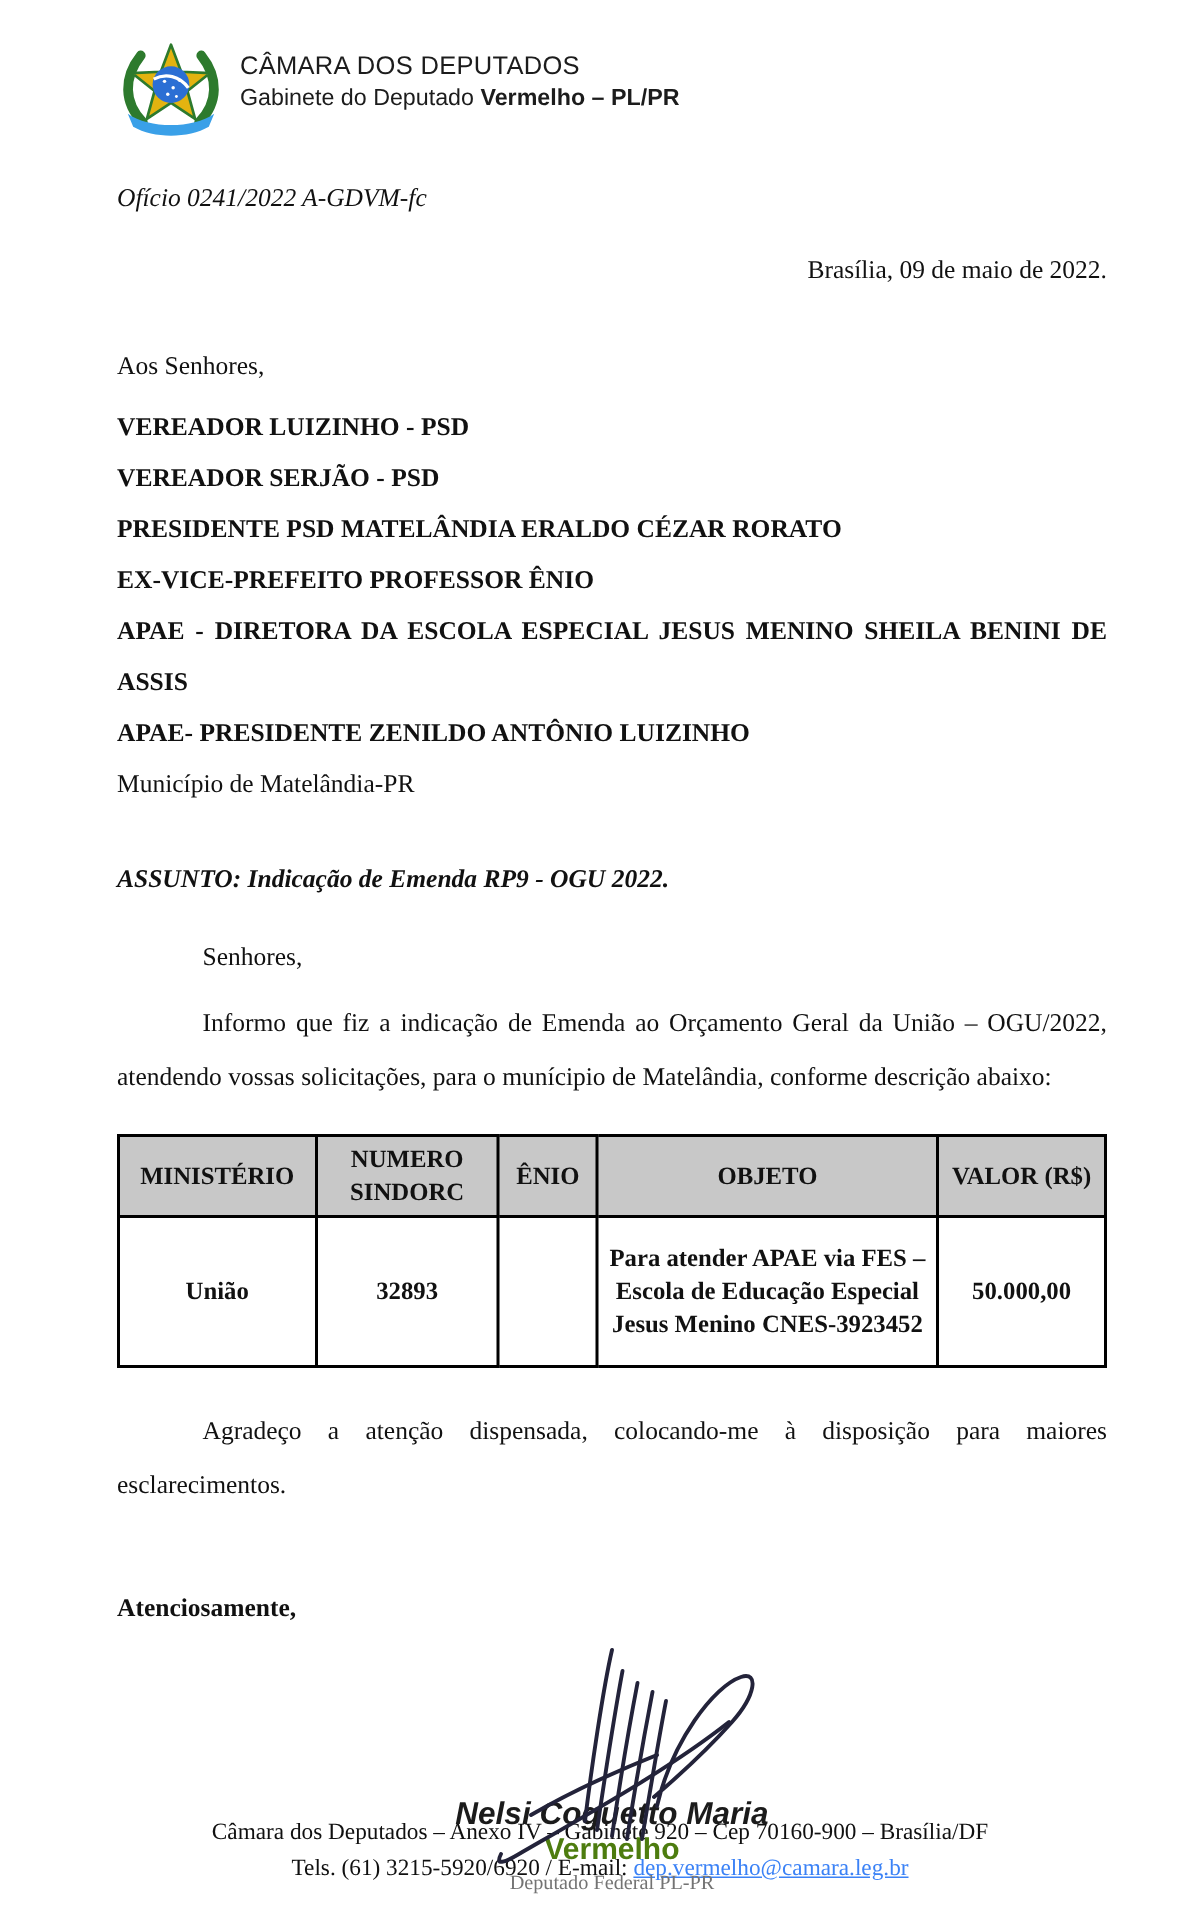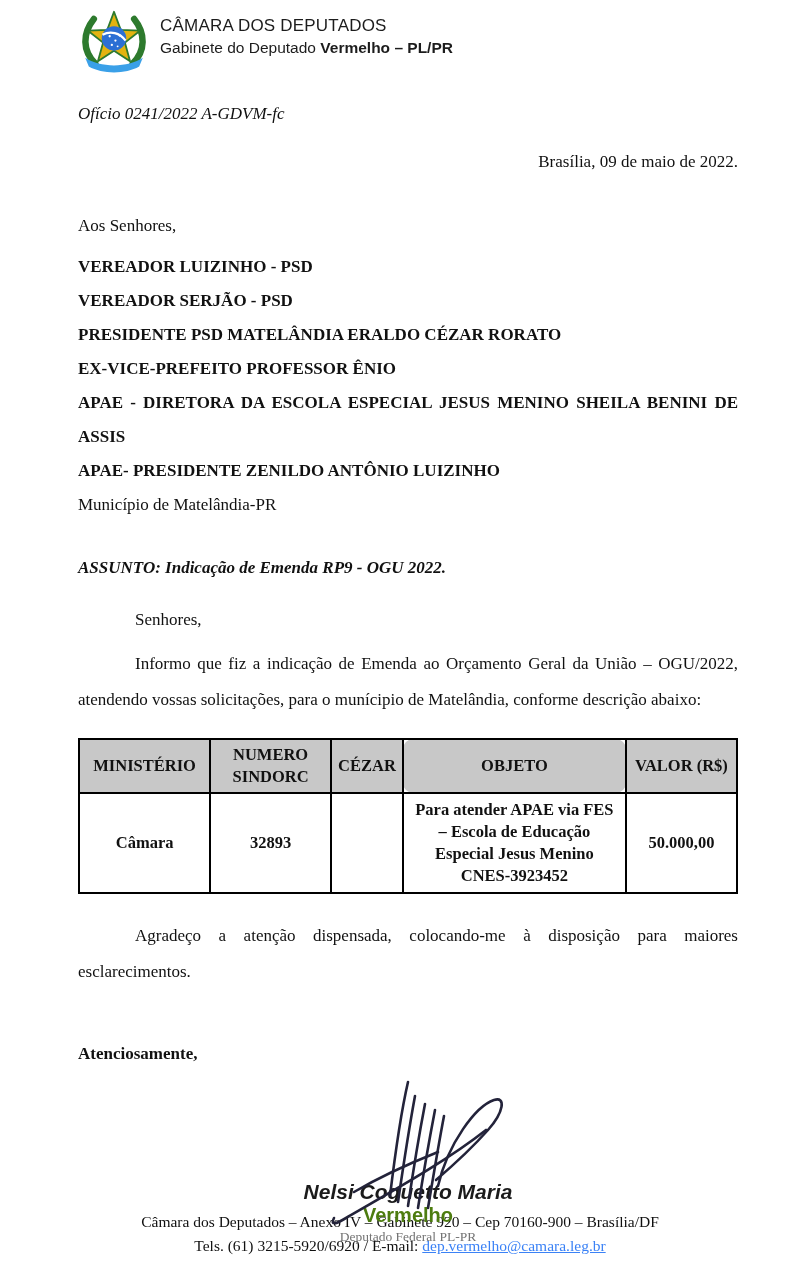--- a/index.html
+++ b/index.html
@@ -2,21 +2,21 @@
 <html><head>
 <meta charset="utf-8">
 <style>
   * { margin: 0; padding: 0; box-sizing: border-box; }
   html, body { background: #ffffff; }
   body {
     width: 800px; height: 1280px; overflow: hidden;
     font-family: "Liberation Serif", serif;
     color: #111111;
   }
-  .page { padding: 8px 62px 0 78px; position: relative; height: 100%; }
+  .page { padding: 26px 62px 0 78px; position: relative; height: 100%; }
 
   
   .letterhead { display: flex; align-items: flex-start; gap: 10px; }
   .logo-wrap { width: 72px; height: 68px; flex: 0 0 auto; }
   .head-text { font-family: "Liberation Sans", sans-serif; padding-top: 8px; }
   .org-name { font-size: 17px; letter-spacing: 0.2px; color: #1c1c1c; }
   .office-line { font-size: 15.5px; color: #1c1c1c; margin-top: 3px; }
   .office-line b { font-weight: bold; }
 
   .reference {
@@ -49,21 +49,21 @@
     font-weight: bold; font-size: 16.5px;
   }
   table.emenda th, table.emenda td {
     border: 2px solid #000000; text-align: center; vertical-align: middle;
     padding: 4px 6px; line-height: 22px;
   }
   table.emenda th { background: #c8c8c8; height: 52px; }
   td.cell-ministerio { width: 20%; }
   td.cell-numero, th.col-numero { width: 18.5%; }
   th.col-acao, td.cell-acao { width: 10%; }
-  th.col-objeto, td.cell-objeto { width: 34.5%; border-radius: 10px; }
+  th.col-objeto, td.cell-objeto { width: 34.5%; }
   th.col-valor, td.cell-valor { width: 17%; }
   table.emenda td { height: 100px; }
 
   .closing-par {
     margin-top: 24px; font-size: 17px; line-height: 36px;
     text-align: justify; text-indent: 57px;
   }
 
   .valediction { margin-top: 54px; text-align: left; font-size: 17px; font-weight: bold; }
 
@@ -141,28 +141,28 @@
 
   <div class="greeting">Senhores,</div>
 
   <p class="body-par">Informo que fiz a indicação de Emenda ao Orçamento Geral da União – OGU/2022, atendendo vossas solicitações, para o munícipio de Matelândia, conforme descrição abaixo:</p>
 
   <table class="emenda">
     <thead>
       <tr>
         <th>MINISTÉRIO</th>
         <th class="col-numero">NUMERO SINDORC</th>
-        <th class="col-acao">CÉZAR</th>
+        <th class="col-acao">ÊNIO</th>
         <th class="col-objeto">OBJETO</th>
         <th class="col-valor">VALOR (R$)</th>
       </tr>
     </thead>
     <tbody>
       <tr>
-        <td class="cell-ministerio">Câmara</td>
+        <td class="cell-ministerio">União</td>
         <td class="cell-numero">32893</td>
         <td class="cell-acao"></td>
         <td class="cell-objeto">Para atender APAE via FES – Escola de Educação Especial Jesus Menino CNES-3923452</td>
         <td class="cell-valor">50.000,00</td>
       </tr>
     </tbody>
   </table>
 
   <p class="closing-par">Agradeço a atenção dispensada, colocando-me à disposição para maiores esclarecimentos.</p>
 

